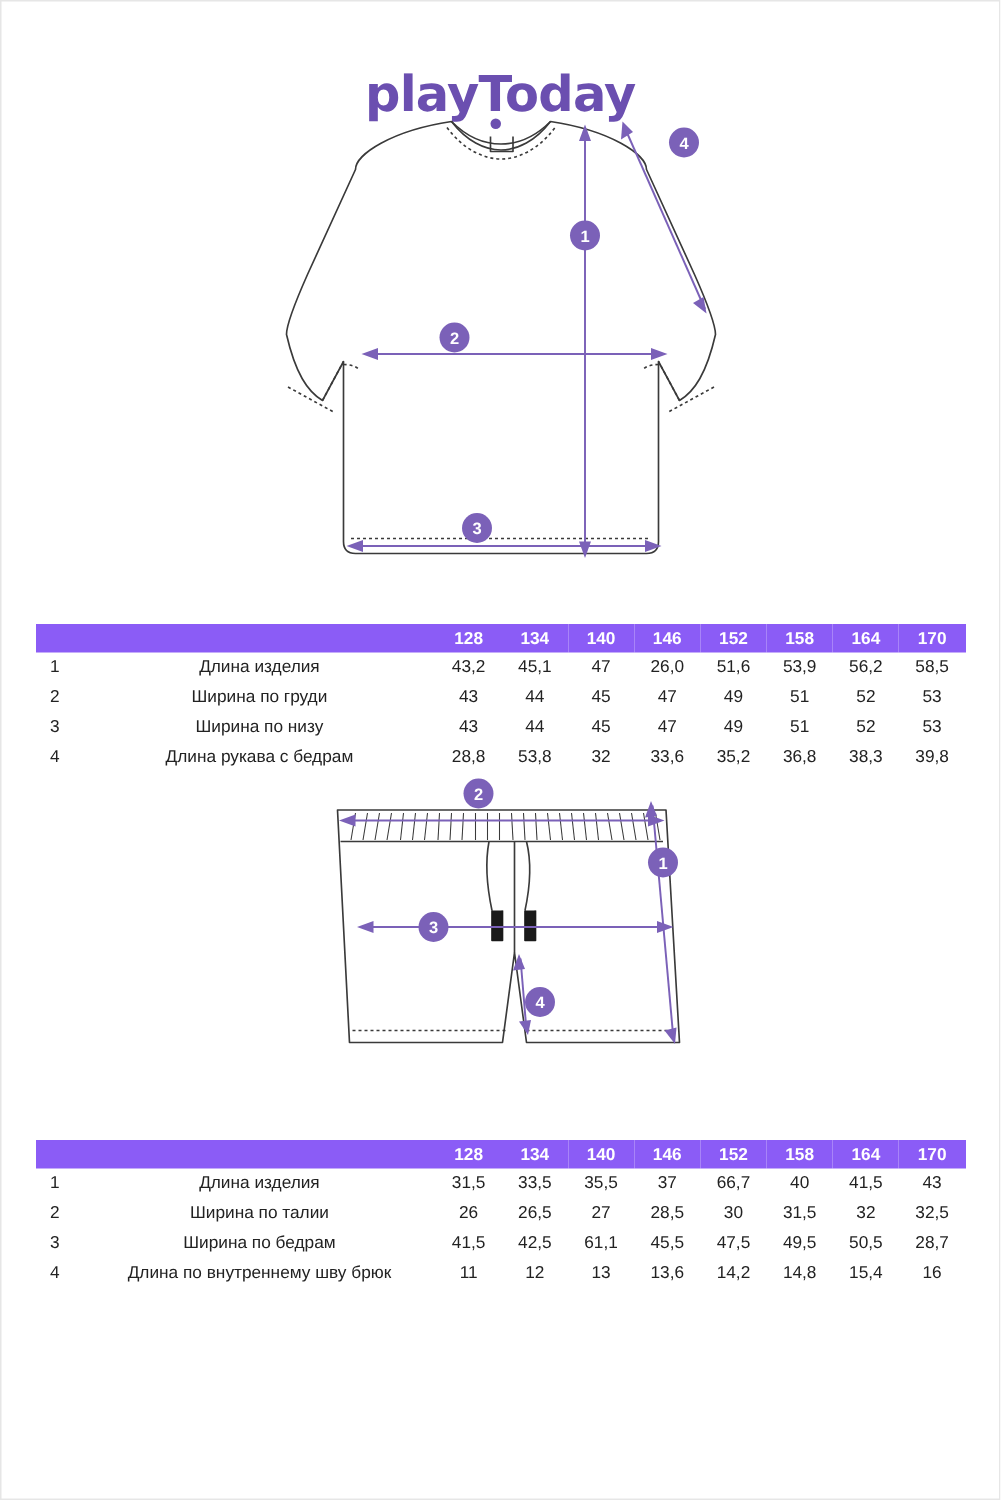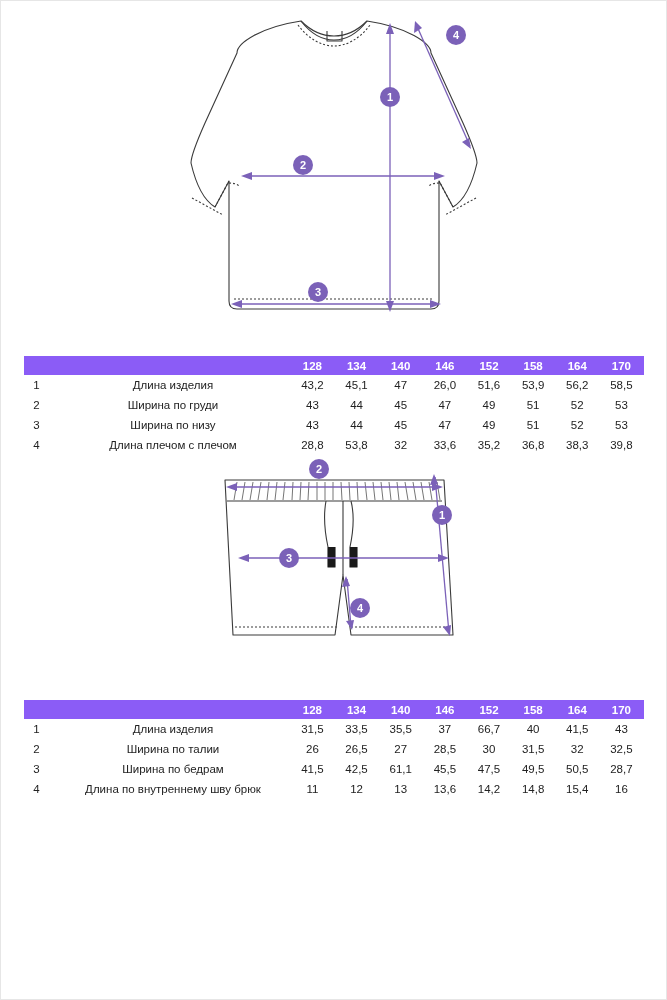--- a/index.html
+++ b/index.html
@@ -110,20 +110,26 @@
   table.size-table tbody td.c-name {
     text-align: center;
     padding-left: 6px;
   }
 </style>
 </head>
 <body>
 
 <div class="page">
 
+  <div class="logo">
+    <span class="logo-text">
+      <span>pla</span><span>y</span><span>Today</span>
+      <span class="logo-dot"></span>
+    </span>
+  </div>
 
   <div class="illus illus-top">
     <svg width="667" height="355" viewBox="0 0 667 355">
       <g fill="none" stroke="#3a3a3a" stroke-width="1.1" stroke-linejoin="round">
 
         <path d="M236 52
                  C 236 42, 260 26, 300 20
                  C 310 30, 322 35, 333 35
                  C 344 35, 356 30, 366 20
                  C 406 26, 430 42, 430 52
@@ -248,21 +254,21 @@
           <td>44</td>
           <td>45</td>
           <td>47</td>
           <td>49</td>
           <td>51</td>
           <td>52</td>
           <td>53</td>
         </tr>
         <tr>
           <td class="c-idx">4</td>
-          <td class="c-name">Длина плечом с плечом</td>
+          <td class="c-name">Длина рукава с бедрам</td>
           <td>28,8</td>
           <td>53,8</td>
           <td>32</td>
           <td>33,6</td>
           <td>35,2</td>
           <td>36,8</td>
           <td>38,3</td>
           <td>39,8</td>
         </tr>
       </tbody>

